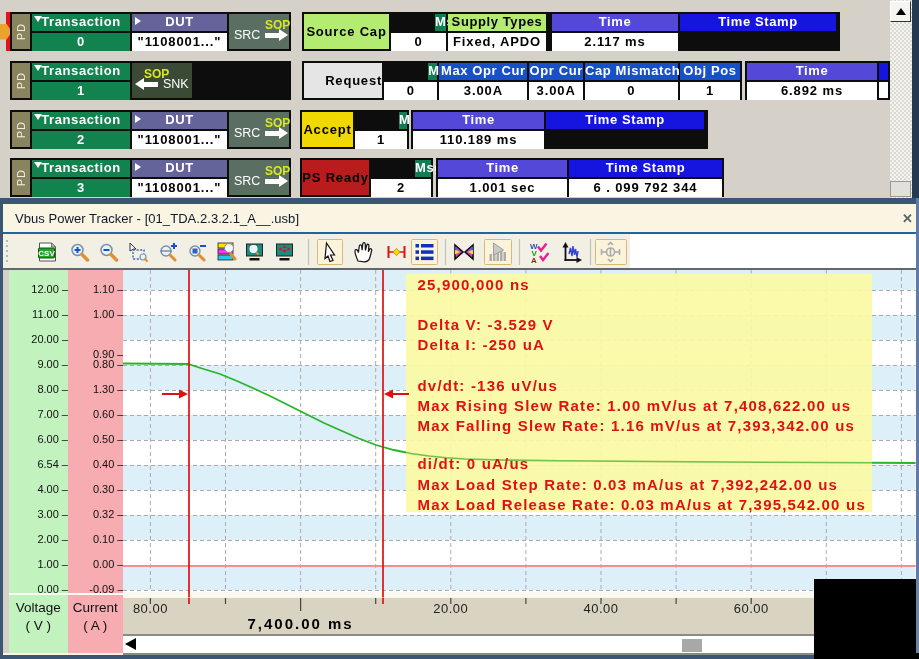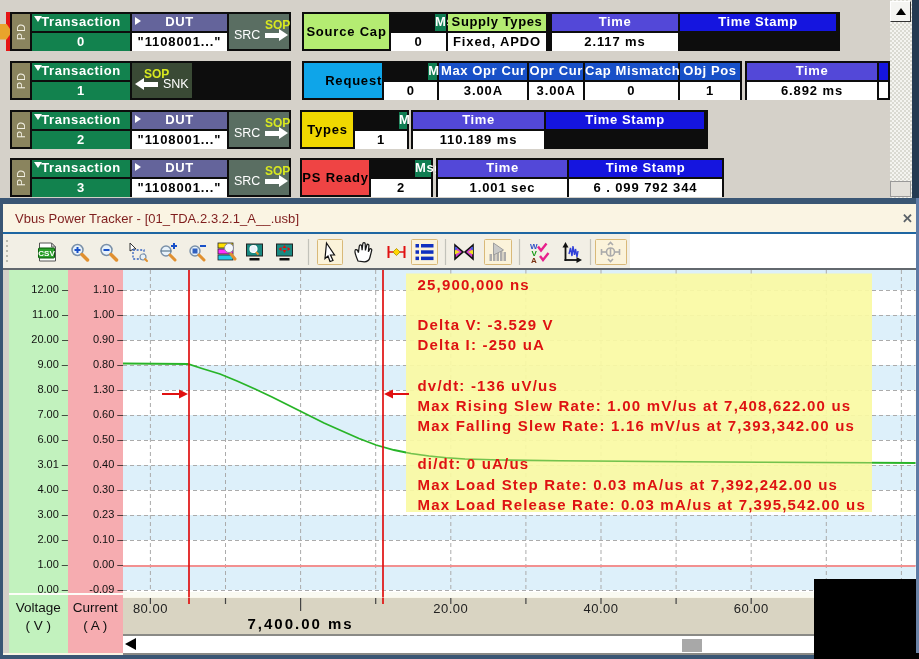--- a/index.html
+++ b/index.html
@@ -24,23 +24,23 @@
 .grn{background:#12824E;}
 .grnv{background:#12824E;color:#fff;}
 .pur{background:#64649B;}
 .pnk{background:#D977A8;}
 .teal{background:#107D52;margin-left:44px;}
 .blu{background:#1850C8;}
 .timeH{background:#5348D8;}
 .tsH{background:#1515DF;}
 .ltg{background:#B4EC72;color:#000;}
 .ltgh{background:#B4EC72;color:#000;}
-.req{background:#0ea5e9;padding-left:21px;}
+.req{background:#e5e5e5;padding-left:21px;}
 .acc{background:#F0D800;}
-.psr{background:#ef4444;}
+.psr{background:#b91c1c;}
 .pdc{width:18px;background:#8A845E;display:flex;align-items:center;justify-content:center;}
 .pdt{writing-mode:vertical-rl;transform:rotate(180deg);font-size:11px;
   color:#F2EFE2;letter-spacing:1px;}
 .srcc{width:60px;background:#5A6E62;color:#fff;}
 .snkc{width:60px;background:#3A4A35;color:#fff;}
 .sop{position:absolute;font-size:12px;font-weight:bold;color:#D8E820;top:4px;}
 .srctxt{position:absolute;font-size:12.5px;color:#fff;top:14px;}
 .arrbar{position:absolute;height:5px;background:#fff;top:19px;}
 .arrhead{position:absolute;width:0;height:0;top:15px;}
 </style>
@@ -157,21 +157,21 @@
       <div class="v">"1108001..."</div>
   </div>
   <div class="c srcc">
     <span class="srctxt" style="left:5px">SRC</span>
     <span class="sop" style="left:36px">SOP</span>
     <span class="arrbar" style="left:36px;width:14px"></span>
     <span class="arrhead" style="left:50px;border-left:9px solid #fff;border-top:6.5px solid transparent;border-bottom:6.5px solid transparent"></span>
   </div>
 </div>
 <div class="grp" style="left:300px;top:110px;width:109px">
-  <div class="c one acc" style="width:51px">Types</div>
+  <div class="c one acc" style="width:51px">Accept</div>
   <div class="c two" style="width:52px">
     <div class="h teal">Msg ID</div>
       <div class="v">1</div>
   </div>
 </div>
 <div class="grp" style="left:411px;top:110px;width:297px">
   <div class="c two" style="width:131px">
     <div class="h timeH">Time</div>
       <div class="v">110.189 ms</div>
   </div>
@@ -219,21 +219,21 @@
 
 <div class="ab" style="left:890px;top:0;width:22px;height:198px;z-index:5;background:repeating-conic-gradient(#F4F4F0 0% 25%, #DADAD2 0% 50%);background-size:4px 4px"></div>
 <div class="ab" style="left:890px;top:1px;width:21px;height:21px;background:#F5F5F2;
   border:1px solid #333;border-top-color:#fff;border-left-color:#fff;z-index:6"></div>
 <div class="ab" style="left:896px;top:8px;width:0;height:0;z-index:7;
   border-bottom:7px solid #000;border-left:5px solid transparent;border-right:5px solid transparent"></div>
 <div class="ab" style="left:890px;top:181px;width:21px;height:16px;background:#E2E0DA;border:1px solid #999;z-index:6"></div>
 
 <div class="ab" style="left:0;top:198px;width:919px;height:6px;background:#3A5674"></div>
 <div class="ab" style="left:0;top:204px;width:919px;height:455px;background:#FAF4E3"></div>
-<div class="ab" style="left:15px;top:211px;width:600px;height:16px;font-size:13px;letter-spacing:0.05px;color:#7f1d1d">Vbus Power Tracker - [01_TDA.2.3.2.1_A__.usb]</div>
+<div class="ab" style="left:15px;top:211px;width:600px;height:16px;font-size:13px;letter-spacing:0.05px;color:#0f172a">Vbus Power Tracker - [01_TDA.2.3.2.1_A__.usb]</div>
 <div class="ab" style="left:902px;top:211px;width:14px;height:14px;font-size:13px;font-weight:bold;color:#5A6168">✕</div>
 <div class="ab" style="left:2.5px;top:231.5px;width:914px;height:2px;background:#1E66A2"></div>
 
 <div class="ab" id="toolbar" style="left:2.5px;top:233.5px;width:914px;height:36px;background:#F2EFE5"></div>
 <div class="ab" style="left:630px;top:233.5px;width:286.5px;height:36px;background:#fff"></div>
 <svg class="ab" style="left:2.5px;top:233.5px;z-index:3" width="914" height="36" viewBox="0 0 914 36">
   <g fill="#B9B9AE">
     <rect x="3" y="6" width="2" height="2"></rect>
       <rect x="3" y="11" width="2" height="2"></rect>
     <rect x="3" y="16" width="2" height="2"></rect>
@@ -403,38 +403,38 @@
 <div class="ab" id="ccol" style="left:67.5px;top:270px;width:55.5px;height:383px;background:#F6ACB0"></div>
 <div class="ab" style="left:9px;top:592.5px;width:114px;height:2px;background:#FDFDF8"></div>
 <div class="ab" id="vlabels" style="left:9px;top:270px;width:57px;height:325px;font-size:11px;color:#111;text-align:right">
     <div style="position:absolute;right:-2px;top:13px;width:60px">12.00 –</div>
     <div style="position:absolute;right:-2px;top:38px;width:60px">11.00 –</div>
     <div style="position:absolute;right:-2px;top:63px;width:60px">20.00 –</div>
     <div style="position:absolute;right:-2px;top:88px;width:60px">9.00 –</div>
     <div style="position:absolute;right:-2px;top:113px;width:60px">8.00 –</div>
     <div style="position:absolute;right:-2px;top:138px;width:60px">7.00 –</div>
     <div style="position:absolute;right:-2px;top:163px;width:60px">6.00 –</div>
-    <div style="position:absolute;right:-2px;top:188px;width:60px">3.01 –</div>
+    <div style="position:absolute;right:-2px;top:188px;width:60px">6.54 –</div>
     <div style="position:absolute;right:-2px;top:213px;width:60px">4.00 –</div>
     <div style="position:absolute;right:-2px;top:238px;width:60px">3.00 –</div>
     <div style="position:absolute;right:-2px;top:263px;width:60px">2.00 –</div>
     <div style="position:absolute;right:-2px;top:288px;width:60px">1.00 –</div>
     <div style="position:absolute;right:-2px;top:313px;width:60px">0.00 –</div>
   </div>
 <div class="ab" id="clabels" style="left:67.5px;top:270px;width:54px;height:325px;font-size:11px;color:#111;text-align:right">
     <div style="position:absolute;right:-2px;top:13px;width:57px">1.10 –</div>
     <div style="position:absolute;right:-2px;top:38px;width:57px">1.00 –</div>
-    <div style="position:absolute;right:-2px;top:63px;width:57px">0.90 –</div>
+    <div style="position:absolute;right:-2px;top:78px;width:57px">0.90 –</div>
     <div style="position:absolute;right:-2px;top:88px;width:57px">0.80 –</div>
     <div style="position:absolute;right:-2px;top:113px;width:57px">1.30 –</div>
     <div style="position:absolute;right:-2px;top:138px;width:57px">0.60 –</div>
     <div style="position:absolute;right:-2px;top:163px;width:57px">0.50 –</div>
     <div style="position:absolute;right:-2px;top:188px;width:57px">0.40 –</div>
     <div style="position:absolute;right:-2px;top:213px;width:57px">0.30 –</div>
-    <div style="position:absolute;right:-2px;top:238px;width:57px">0.23 –</div>
+    <div style="position:absolute;right:-2px;top:238px;width:57px">0.32 –</div>
     <div style="position:absolute;right:-2px;top:263px;width:57px">0.10 –</div>
     <div style="position:absolute;right:-2px;top:288px;width:57px">0.00 –</div>
     <div style="position:absolute;right:-2px;top:313px;width:57px">-0.09 –</div>
   </div>
 <div class="ab" style="left:9px;top:599px;width:58.5px;text-align:center;font-size:13.5px;color:#111;line-height:18px">Voltage<br>( V )</div>
 <div class="ab" style="left:67.5px;top:599px;width:55.5px;text-align:center;font-size:13.5px;color:#111;line-height:18px">Current<br>( A )</div>
 
 <svg class="ab" style="left:123px;top:270px" width="792.5" height="327.5" viewBox="0 0 792.5 327.5">
   <defs>
       <clipPath id="tc">

